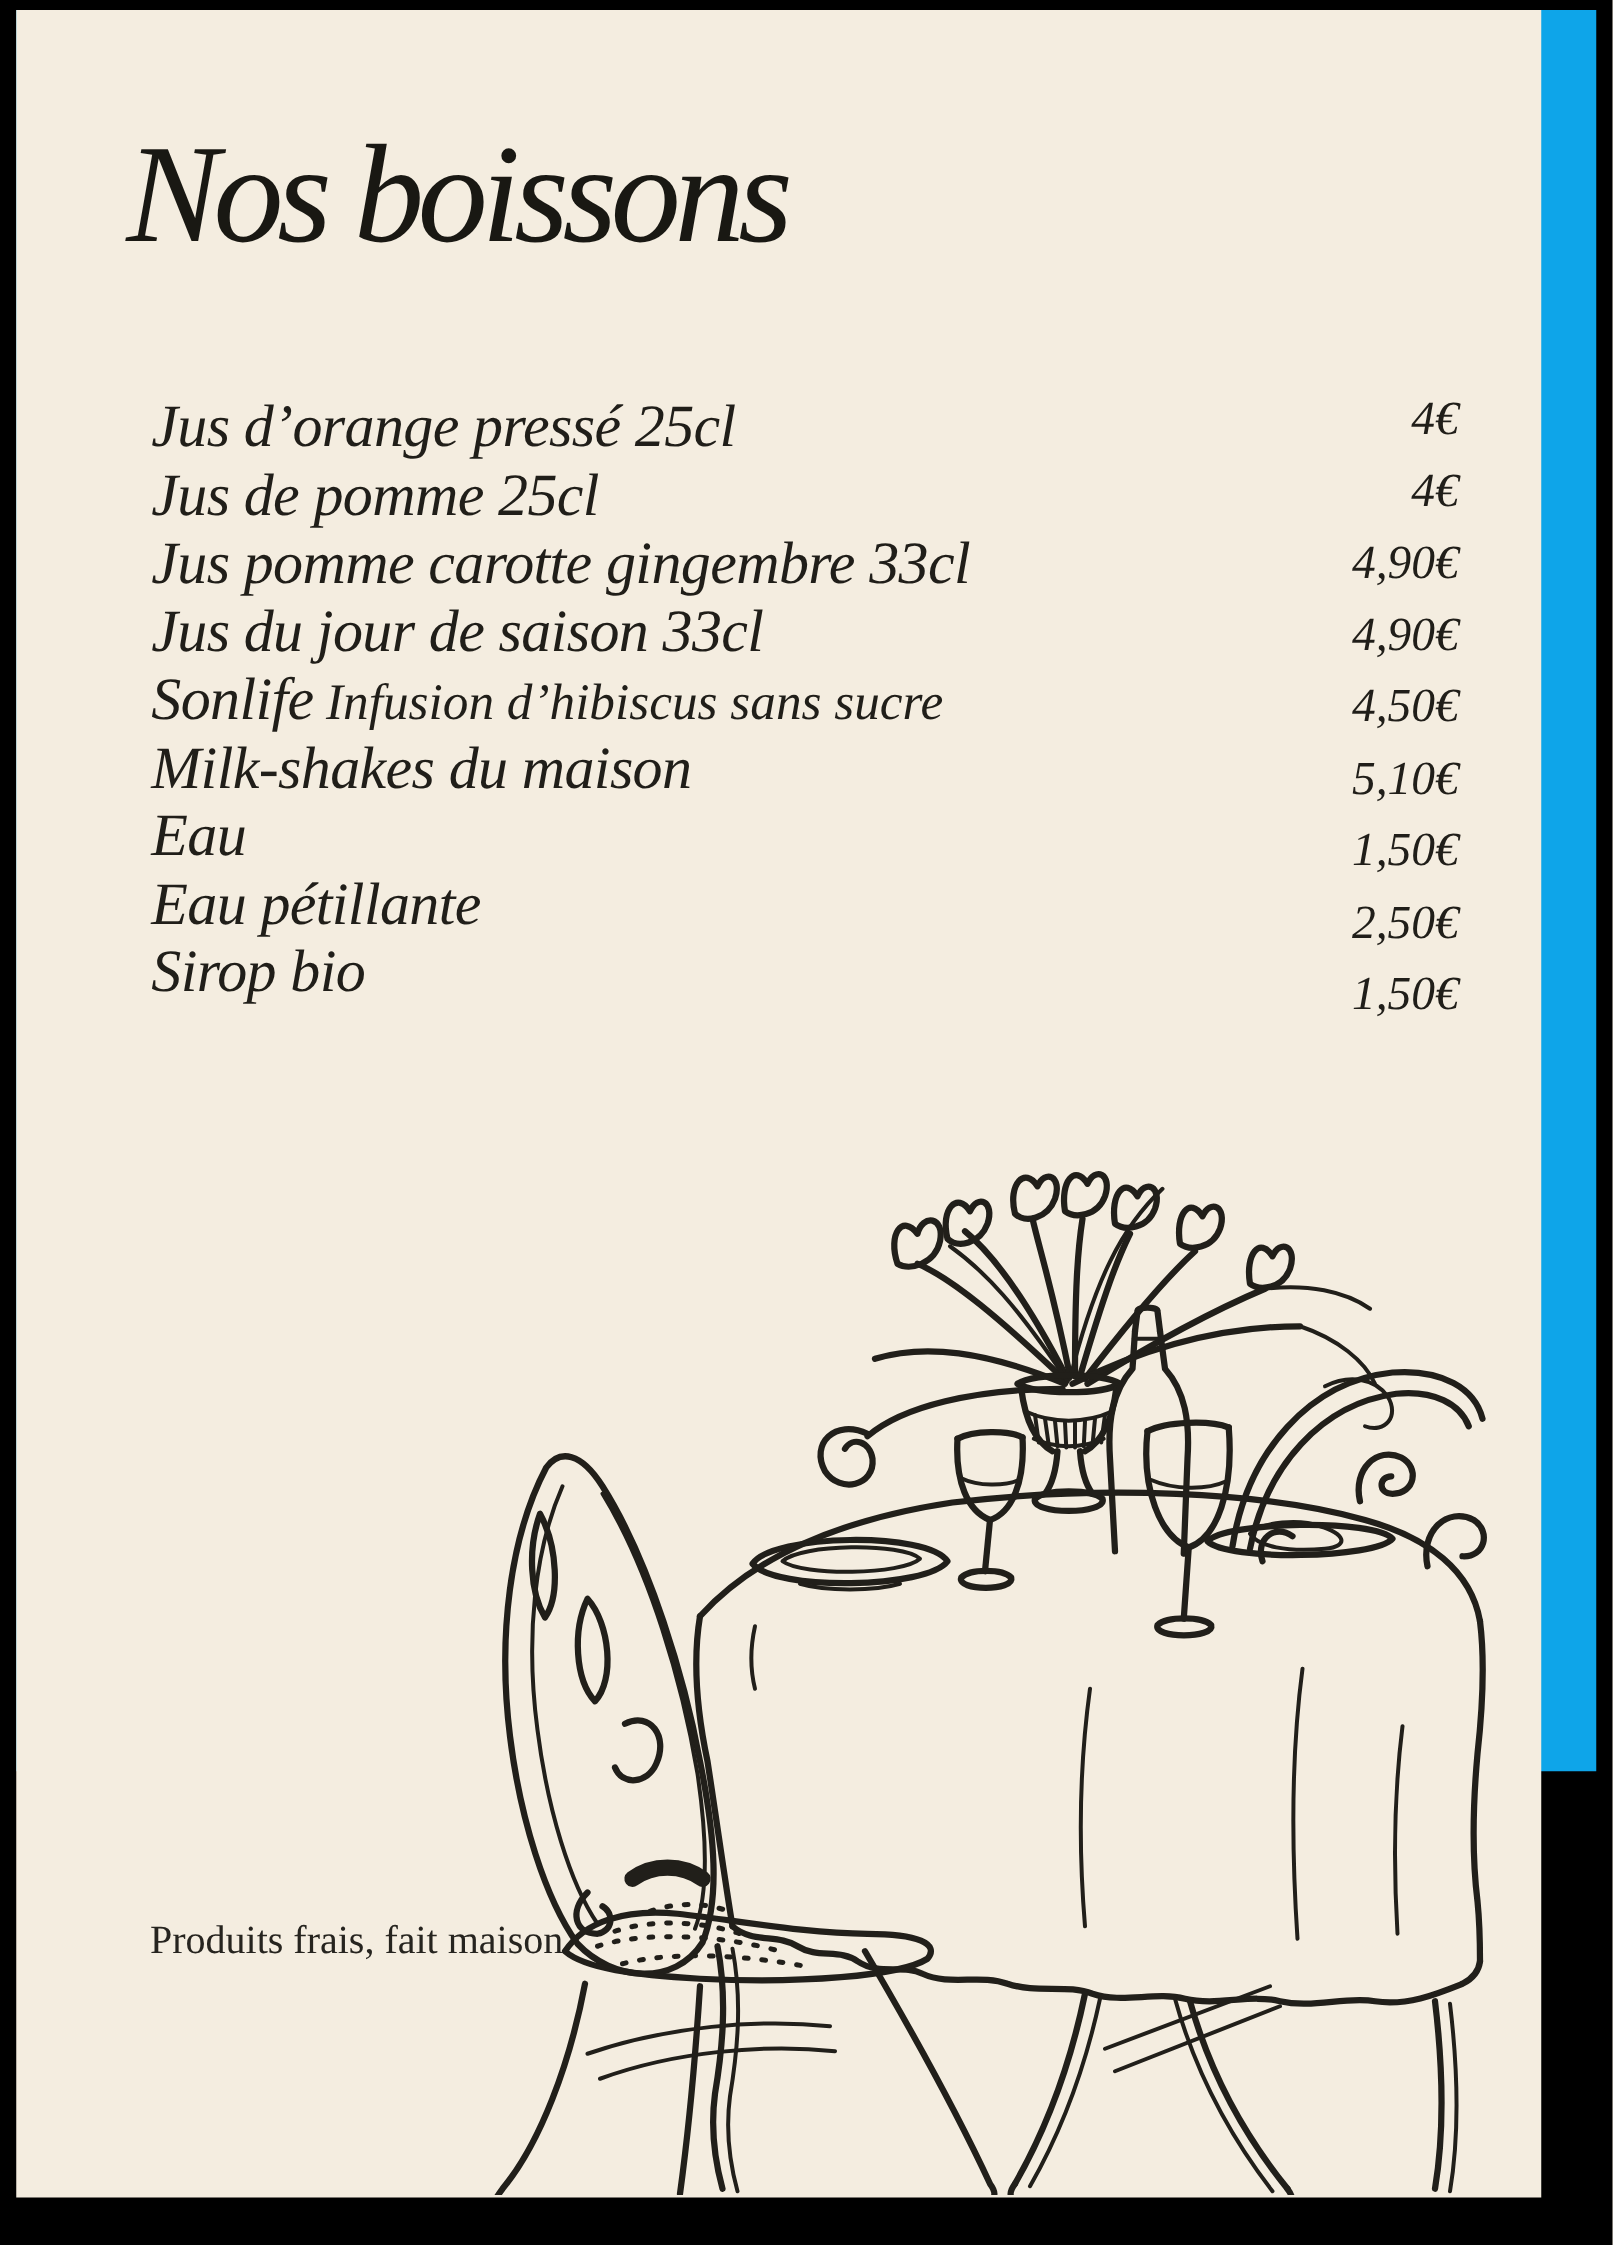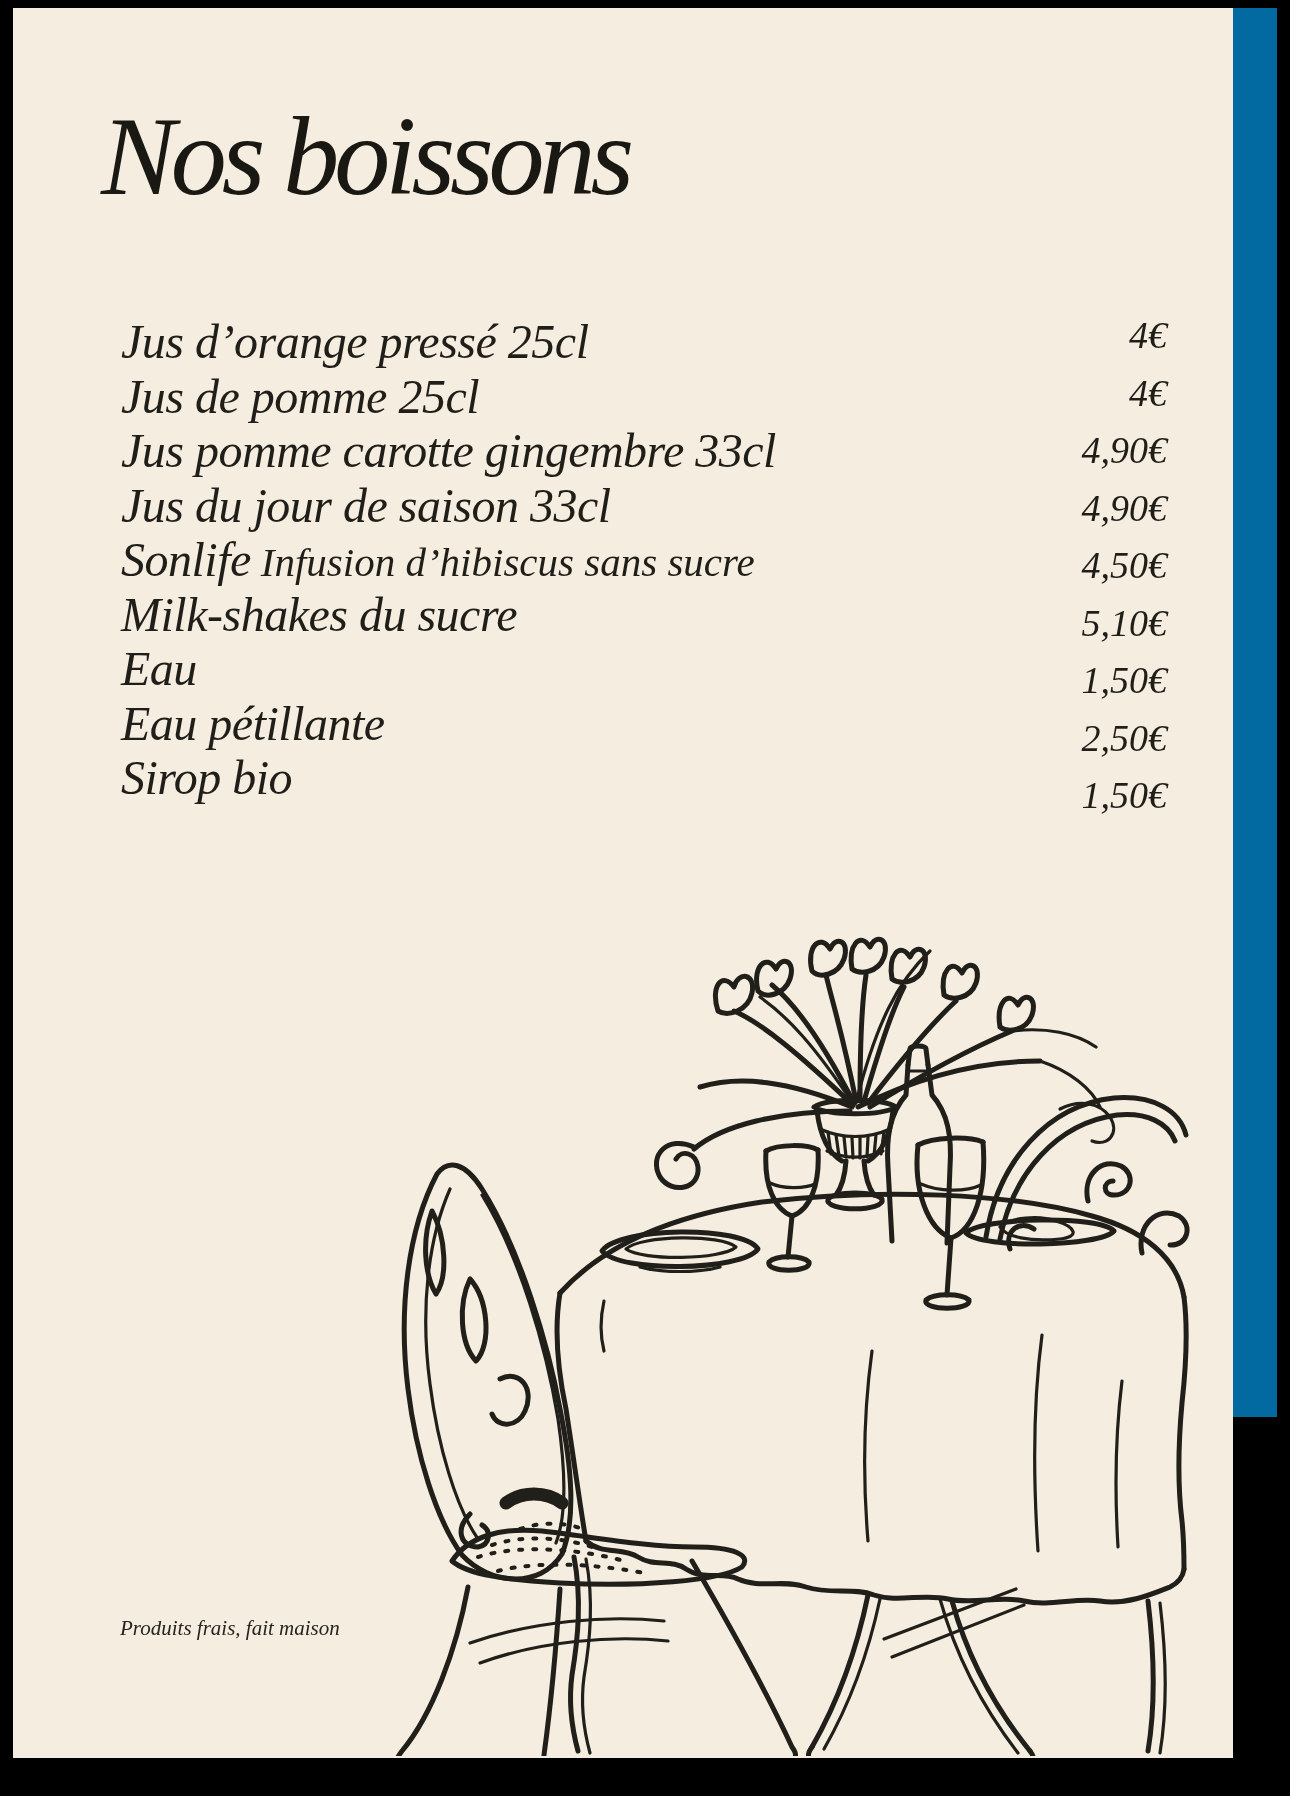--- a/index.html
+++ b/index.html
@@ -6,21 +6,21 @@
   body{
     width:1290px;height:1796px;
     background:#000;
     position:relative;
     overflow:hidden;
     font-family:"Liberation Serif", serif;
   }
   .canvas{
     position:absolute;left:13px;top:8px;
     width:1264px;height:1409px;
-    background:#0369a1;
+    background:#0ea5e9;
   }
   .poster{
     position:absolute;left:0;top:0;
     width:1220px;height:1750px;
     background:#f4ede0;
     color:#201e19;
   }
   .title{
     position:absolute;left:88px;top:92px;
     font-size:112px;font-style:italic;font-weight:400;
@@ -42,22 +42,22 @@
   .prices{
     position:absolute;top:299px;right:66px;
     text-align:right;
   }
   .price-row{
     height:57.5px;line-height:57.5px;
     font-size:38px;font-style:italic;
     white-space:nowrap;
   }
   .footer-note{
-    position:absolute;left:107px;top:1599px;
-    font-size:21px;font-style:italic;line-height:42px;
+    position:absolute;left:107px;top:1522px;
+    font-size:32px;line-height:42px;
     color:#26241f;
   }
   .illus{
     position:absolute;left:357px;top:836px;
     width:820px;height:912px;
   }
   .illus path{fill:none;stroke:#211f1a;stroke-width:5;stroke-linecap:round;stroke-linejoin:round;}
   .illus .thin path, .illus path.thin{stroke-width:3.2;}
   .illus path.blob{stroke-width:13;}
   .illus path.dash{stroke-width:4;stroke-dasharray:3 11;}
@@ -69,21 +69,21 @@
   <div class="poster">
 
     <div class="title">Nos boissons</div>
 
     <div class="items">
       <div class="item-row"><span>Jus d’orange pressé 25cl</span><span class="item-sub"></span></div>
       <div class="item-row"><span>Jus de pomme 25cl</span><span class="item-sub"></span></div>
       <div class="item-row"><span>Jus pomme carotte gingembre 33cl</span><span class="item-sub"></span></div>
       <div class="item-row"><span>Jus du jour de saison 33cl</span><span class="item-sub"></span></div>
       <div class="item-row"><span>Sonlife</span><span class="item-sub">Infusion d’hibiscus sans sucre</span></div>
-      <div class="item-row"><span>Milk-shakes du sucre</span><span class="item-sub"></span></div>
+      <div class="item-row"><span>Milk-shakes du maison</span><span class="item-sub"></span></div>
       <div class="item-row"><span>Eau</span><span class="item-sub"></span></div>
       <div class="item-row"><span>Eau pétillante</span><span class="item-sub"></span></div>
       <div class="item-row"><span>Sirop bio</span><span class="item-sub"></span></div>
     </div>
 
     <div class="prices">
       <div class="price-row">4€</div>
       <div class="price-row">4€</div>
       <div class="price-row">4,90€</div>
       <div class="price-row">4,90€</div>

